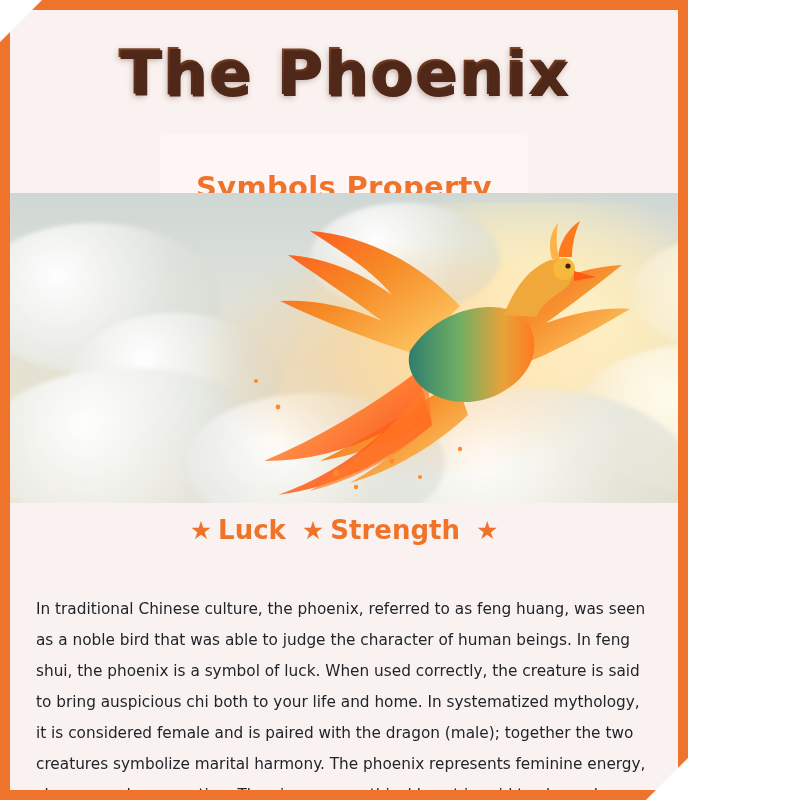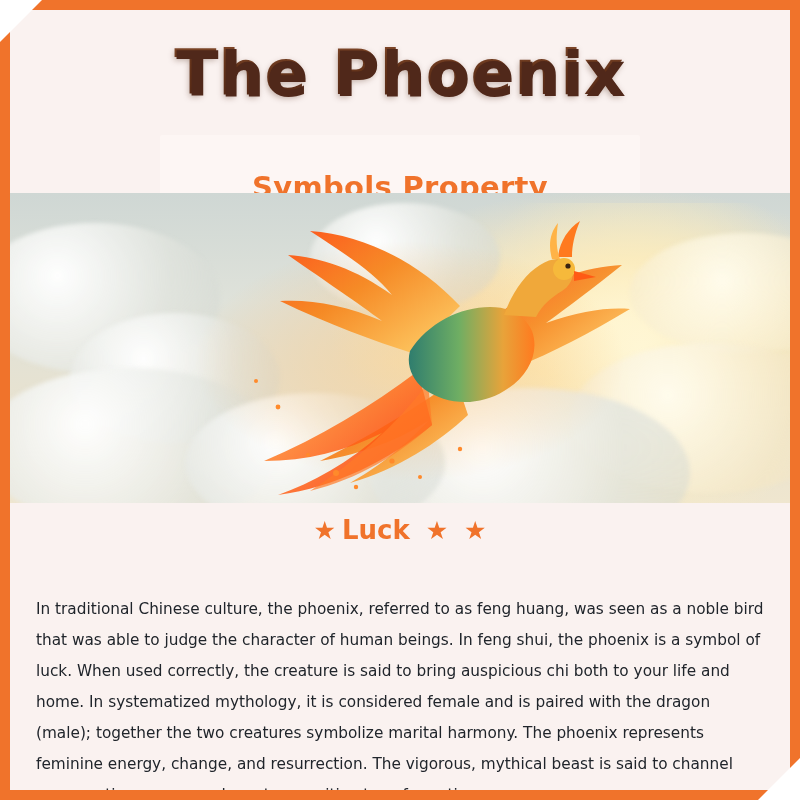--- a/index.html
+++ b/index.html
@@ -5,21 +5,21 @@
   * { box-sizing: border-box; margin: 0; padding: 0; }
   html, body {
     width: 800px; height: 800px;
     font-family: "Liberation Sans", sans-serif;
     background: #ffffff;
     overflow: hidden;
   }
 
   .poster {
     position: relative;
-    width: 800px;
+    width: 688px;
     height: 800px;
     background: #737373;
     overflow: hidden;
   }
 
   
   .frame {
     position: absolute;
     inset: 0;
     background: #f0732b;
@@ -268,20 +268,21 @@
       </svg>
     </div>
 
     <div class="highlights">
       <span class="hl">
         <span class="star">★</span>
         <span>Luck</span>
       </span>
       <span class="hl">
         <span class="star">★</span>
+        <span>Strength</span>
       </span>
       <span class="hl">
         <span class="star">★</span>
       </span>
     </div>
 
     <p class="body-copy">In traditional Chinese culture, the phoenix, referred to as feng huang, was seen as a noble bird that was able to judge the character of human beings. In feng shui, the phoenix is a symbol of luck. When used correctly, the creature is said to bring auspicious chi both to your life and home. In systematized mythology, it is considered female and is paired with the dragon (male); together the two creatures symbolize marital harmony. The phoenix represents feminine energy, change, and resurrection. The vigorous, mythical beast is said to channel regenerative energy and create a positive transformation.</p>
 
   </div>
 </div>

